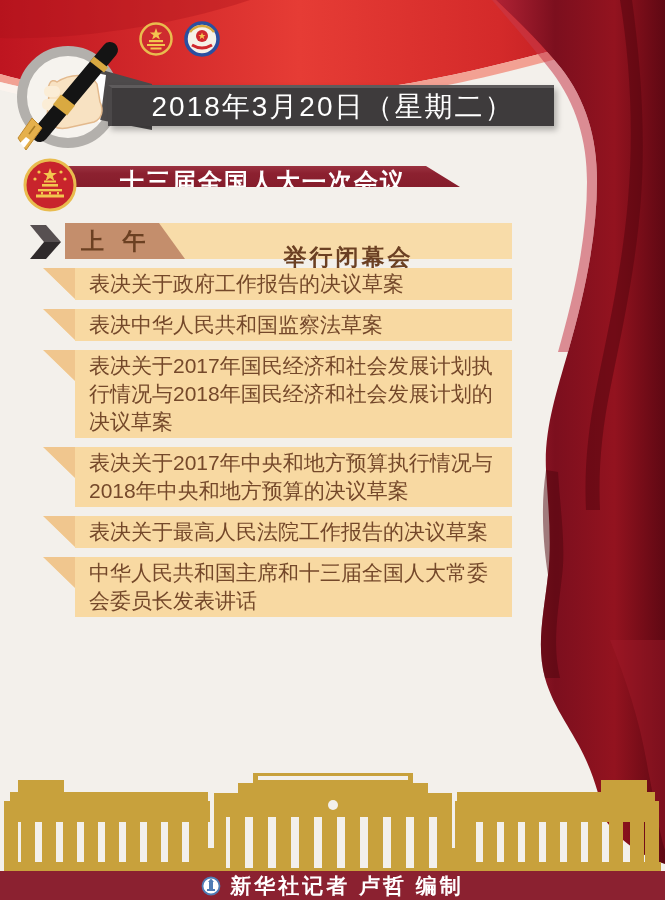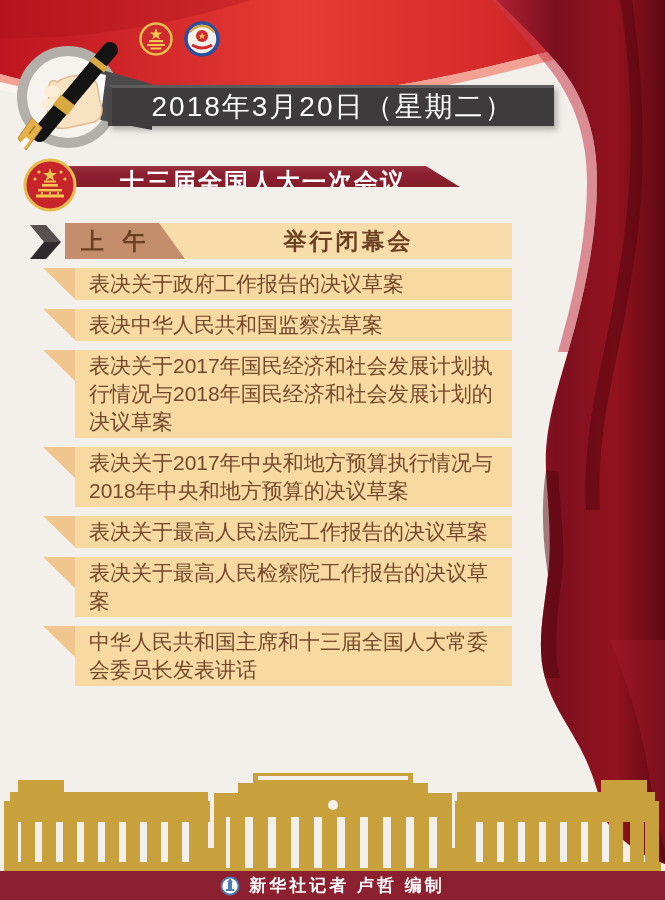--- a/index.html
+++ b/index.html
@@ -28,33 +28,33 @@
   .session-title{color:#fff;font-weight:bold;font-size:24px;letter-spacing:2px;}
   .session-emblem{position:absolute;left:21px;top:156px;z-index:3;}
   
   .list{position:absolute;left:43px;top:223px;width:469px;z-index:2;}
   .row{position:relative;margin-bottom:9px;}
   .header-row{margin-left:22px;height:36px;background:#F8DCA9;}
   .period{position:absolute;left:0;top:0;height:100%;width:120px;background:#C48E6C;
     clip-path:polygon(0 0,calc(100% - 26px) 0,100% 100%,0 100%);
     color:#6B4022;font-weight:bold;font-size:23px;line-height:36px;
     padding-left:16px;box-sizing:border-box;letter-spacing:6px;}
-  .headline{position:absolute;left:120px;right:0;top:0;line-height:36px;text-align:center;
+  .headline{position:absolute;left:120px;right:0;top:16px;line-height:36px;text-align:center;
     color:#6B4023;font-weight:bold;font-size:23px;letter-spacing:3px;}
   .chevron{position:absolute;left:-37px;top:0;}
   .item{background:#F8D9A2;color:#74482A;font-size:21px;line-height:28px;
     padding:2px 12px 2px 46px;box-sizing:border-box;
     clip-path:polygon(0 0,100% 0,100% 100%,32px 100%,32px 31px);}
   .item::before{content:"";position:absolute;left:0;top:0;width:32px;height:31px;
     background:#F0C68E;clip-path:polygon(0 0,100% 0,100% 100%);}
   
   .building{position:absolute;left:0;top:768px;z-index:2;}
   .footer{position:absolute;left:0;bottom:0;width:665px;height:29px;background:#8B2130;
     display:flex;align-items:center;justify-content:center;gap:9px;z-index:4;}
-  .credit{color:#fff;font-weight:bold;font-size:17px;letter-spacing:3px;}
+  .credit{color:#fff;font-weight:bold;font-size:21px;letter-spacing:3px;}
 </style>
 </head>
 <body>
 
 <div class="canvas">
 
   <svg class="backdrop" width="665" height="900" viewBox="0 0 665 900">
     <defs>
       <linearGradient id="swooshGrad" x1="0" y1="0" x2="665" y2="0" gradientUnits="userSpaceOnUse">
         <stop offset="0" stop-color="#BE1520"></stop>
@@ -150,21 +150,20 @@
         <polygon points="16,19 33,19 18,36 2,36" fill="#2F2A2B"></polygon>
       </svg>
       <div class="period">上 午</div>
       <div class="headline">举行闭幕会</div>
     </div>
     <div class="row item">表决关于政府工作报告的决议草案</div>
     <div class="row item">表决中华人民共和国监察法草案</div>
     <div class="row item">表决关于2017年国民经济和社会发展计划执行情况与2018年国民经济和社会发展计划的决议草案</div>
     <div class="row item">表决关于2017年中央和地方预算执行情况与2018年中央和地方预算的决议草案</div>
     <div class="row item">表决关于最高人民法院工作报告的决议草案</div>
-    <div class="row item">表决关于最高人民检察院工作报告的决议草案</div>
     <div class="row item">中华人民共和国主席和十三届全国人大常委会委员长发表讲话</div>
   </div>
 
   <svg class="building" width="665" height="112" viewBox="0 0 665 112">
     <defs>
       <pattern id="colsC" width="23" height="120" patternUnits="userSpaceOnUse">
         <rect width="15" height="120" fill="#C8A13C"></rect>
       </pattern>
       <pattern id="colsW" width="21" height="120" patternUnits="userSpaceOnUse">
         <rect width="14" height="120" fill="#C8A13C"></rect>

